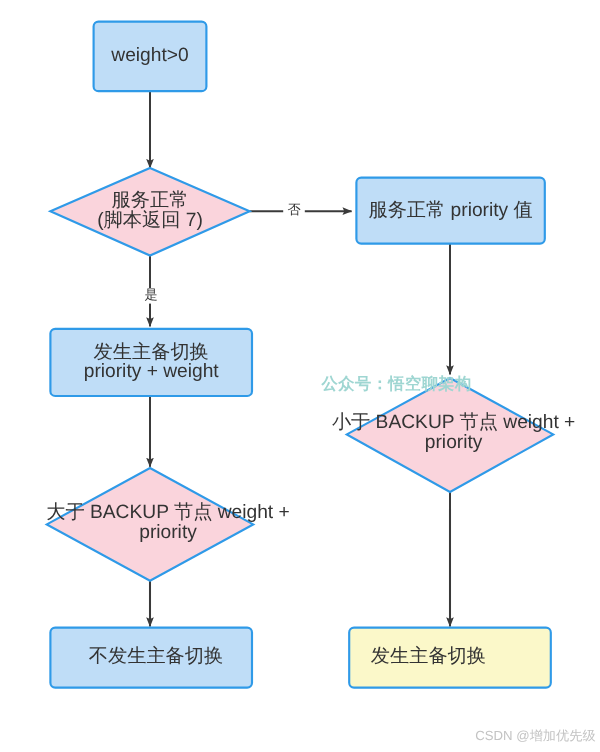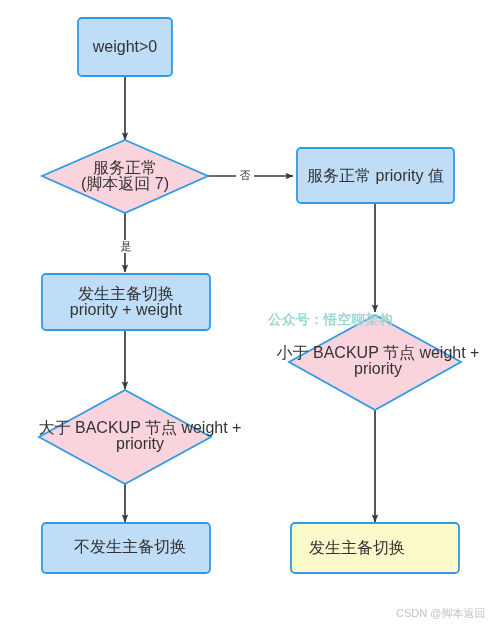--- a/index.html
+++ b/index.html
@@ -138,15 +138,15 @@
   <div class="node-label" style="left:42px; top:523px; width:176px; height:50px;font-family:Liberation Mono, monospace;">不发生主备切换</div>
 
   <div class="node-label" style="left:291px; top:523px; width:132px; height:50px;border-radius:20px;">发生主备切换</div>
 
   <div class="edge-label" style="left:236px; top:169px; width:16px;">否</div>
 
   <div class="edge-label" style="left:117px; top:240px; width:16px;">是</div>
 
   <div class="watermark-main" style="left:268px; top:311px;">公众号：悟空聊架构</div>
 
-  <div class="watermark-footer" style="left:396px; top:606px;">CSDN @脚本返回</div>
+  <div class="watermark-footer" style="left:396px; top:606px;">CSDN @增加优先级</div>
 
 </div>
 
 </body></html>

